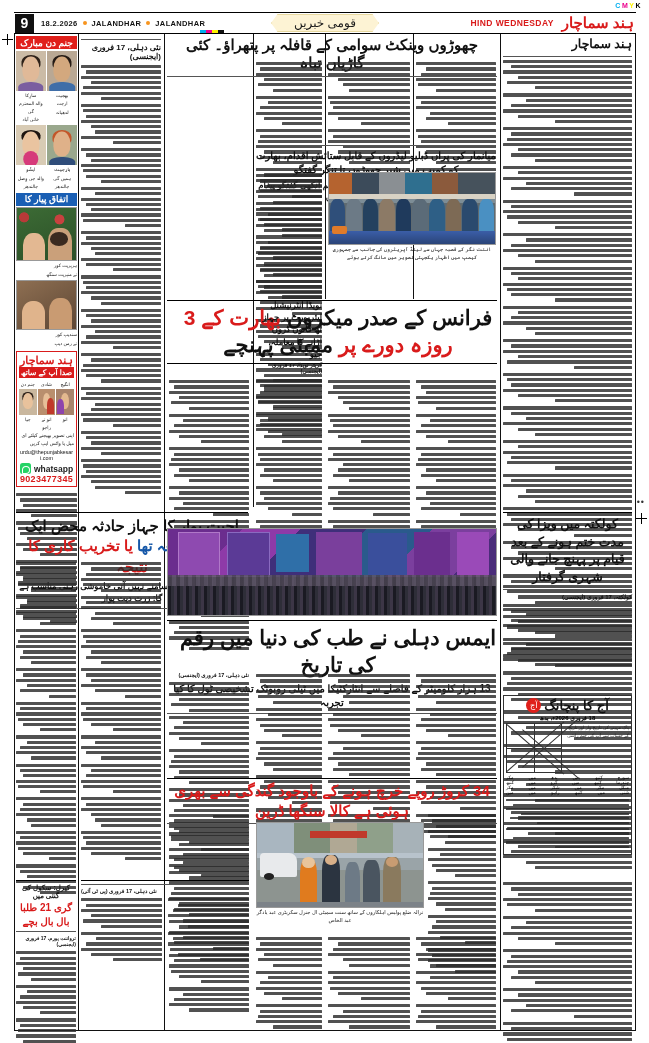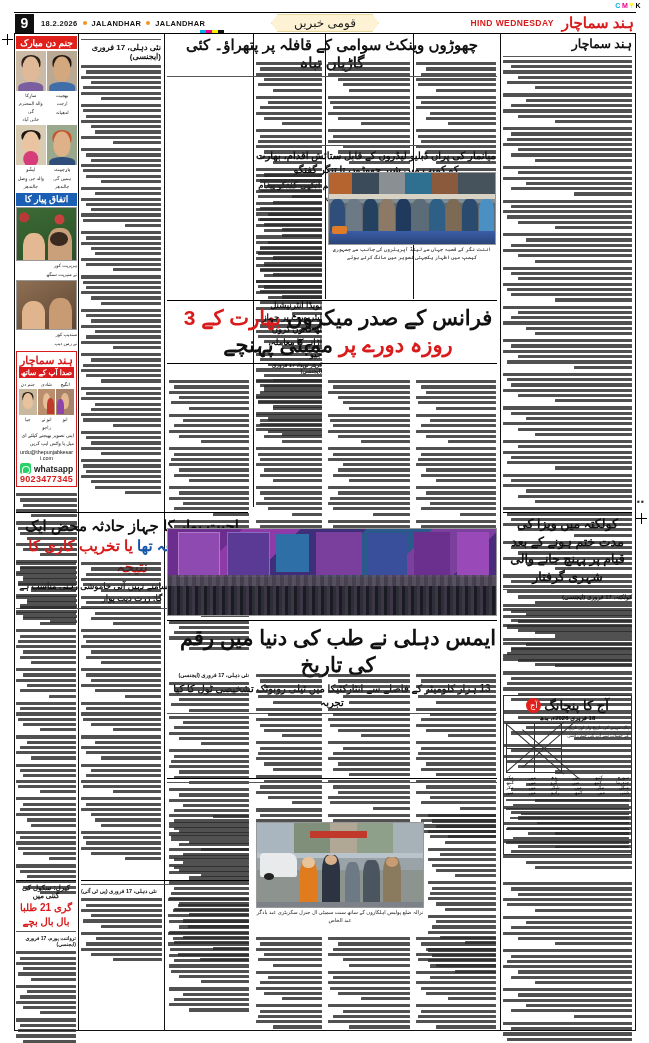--- a/index.html
+++ b/index.html
@@ -1628,20 +1628,21 @@
         <div class="tl s1"></div>
         <div class="tl s2"></div>
         <div class="tl s1"></div>
         <div class="tl s6"></div>
         <div class="tl s5"></div>
       </div>
   </div>
 
   <div class="col" style="left:167px; top:778px; width:330px;">
     <div class="rule-h" style="position:static;background:#000;height:1.2px;margin-bottom:2px"></div>
+    <div class="hl hl-lg hl-red" style="text-align:center;line-height:1.3">34 کروڑ روپے خرچ ہونے کے باوجود گندگی سے بھری ہوئی ہے کالا سنگھا ڈرین</div>
     <div class="rule-h thin" style="position:static;margin:3px 0"></div>
   </div>
 
   <div class="col" style="left:256px; top:822px; width:168px;">
     <div class="photo" style="height:86px;background:linear-gradient(#b8c3cc 0 42%, #9aa4a8 42% 56%, #8d9490 56% 100%);">
 
       <div style="position:absolute;left:0;top:0;width:100%;height:36%;background:linear-gradient(90deg,#a9b6c0 0 22%,#7f8f7a 22% 44%,#b0a894 44% 60%,#8fa08a 60% 82%,#a7b2b8 82% 100%)"></div>
       <div style="position:absolute;left:32%;top:10%;width:34%;height:8%;background:#c0392b"></div>
 
       <div style="position:absolute;left:2%;top:36%;width:22%;height:28%;background:#e8eaec;border-radius:4px 8px 2px 2px"></div>

